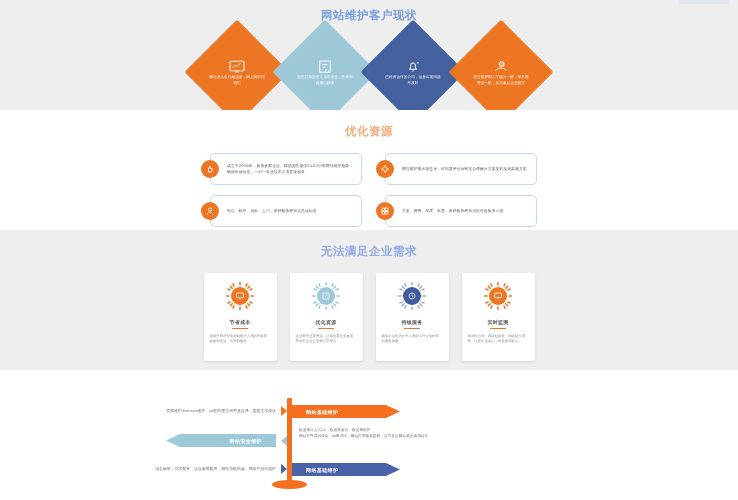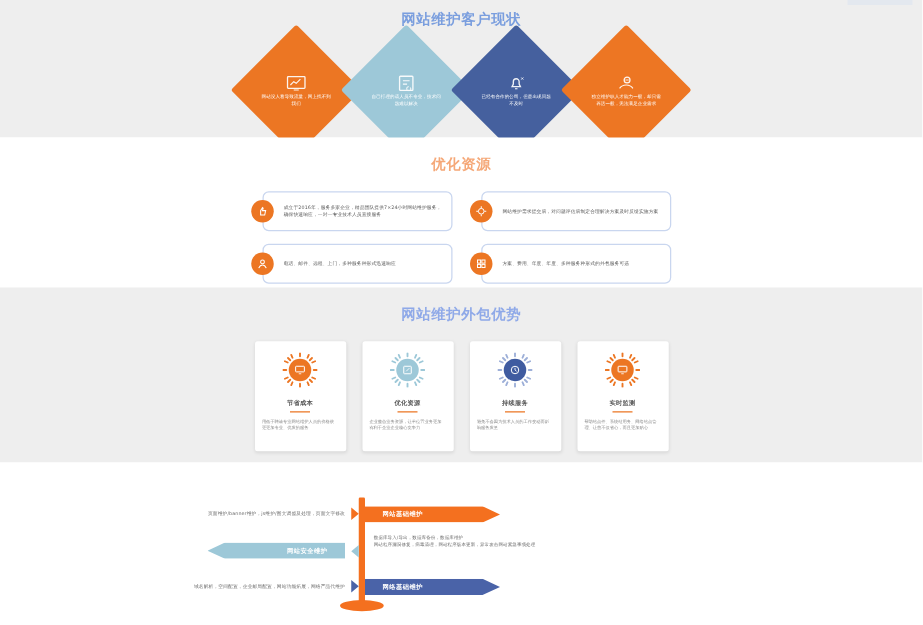--- a/index.html
+++ b/index.html
@@ -292,21 +292,21 @@
             <rect x="4" y="11" width="5" height="5"></rect>
               <rect x="11" y="11" width="5" height="5"></rect>
           </svg>
         </div>
       </div>
 
     </div>
   </div>
 
   <div class="section sec-gray" id="sec3">
-    <div class="sec-title title-blue2">网站维护外包优势</div>
+    <div class="sec-title title-blue2">无法满足企业需求</div>
 
     <div class="cards">
 
       <div class="card">
         <div class="card-ico">
           <svg class="burst" viewBox="0 0 28 28">
             <g stroke="#ec7623" stroke-width="1.5" stroke-linecap="round">
               <path d="M14 0.5v2.5M14 25v2.5M0.5 14h2.5M25 14h2.5M4.4 4.4l1.8 1.8M21.8 21.8l1.8 1.8M23.6 4.4l-1.8 1.8M6.2 21.8l-1.8 1.8"></path>
               <path d="M7 1.9l1 2.3M20 23.8l1 2.3M1.9 21l2.3-1M23.8 8l2.3-1M1.9 7l2.3 1M23.8 20l2.3 1M7 26.1l1-2.3M20 4.2l1-2.3"></path>
             </g>

